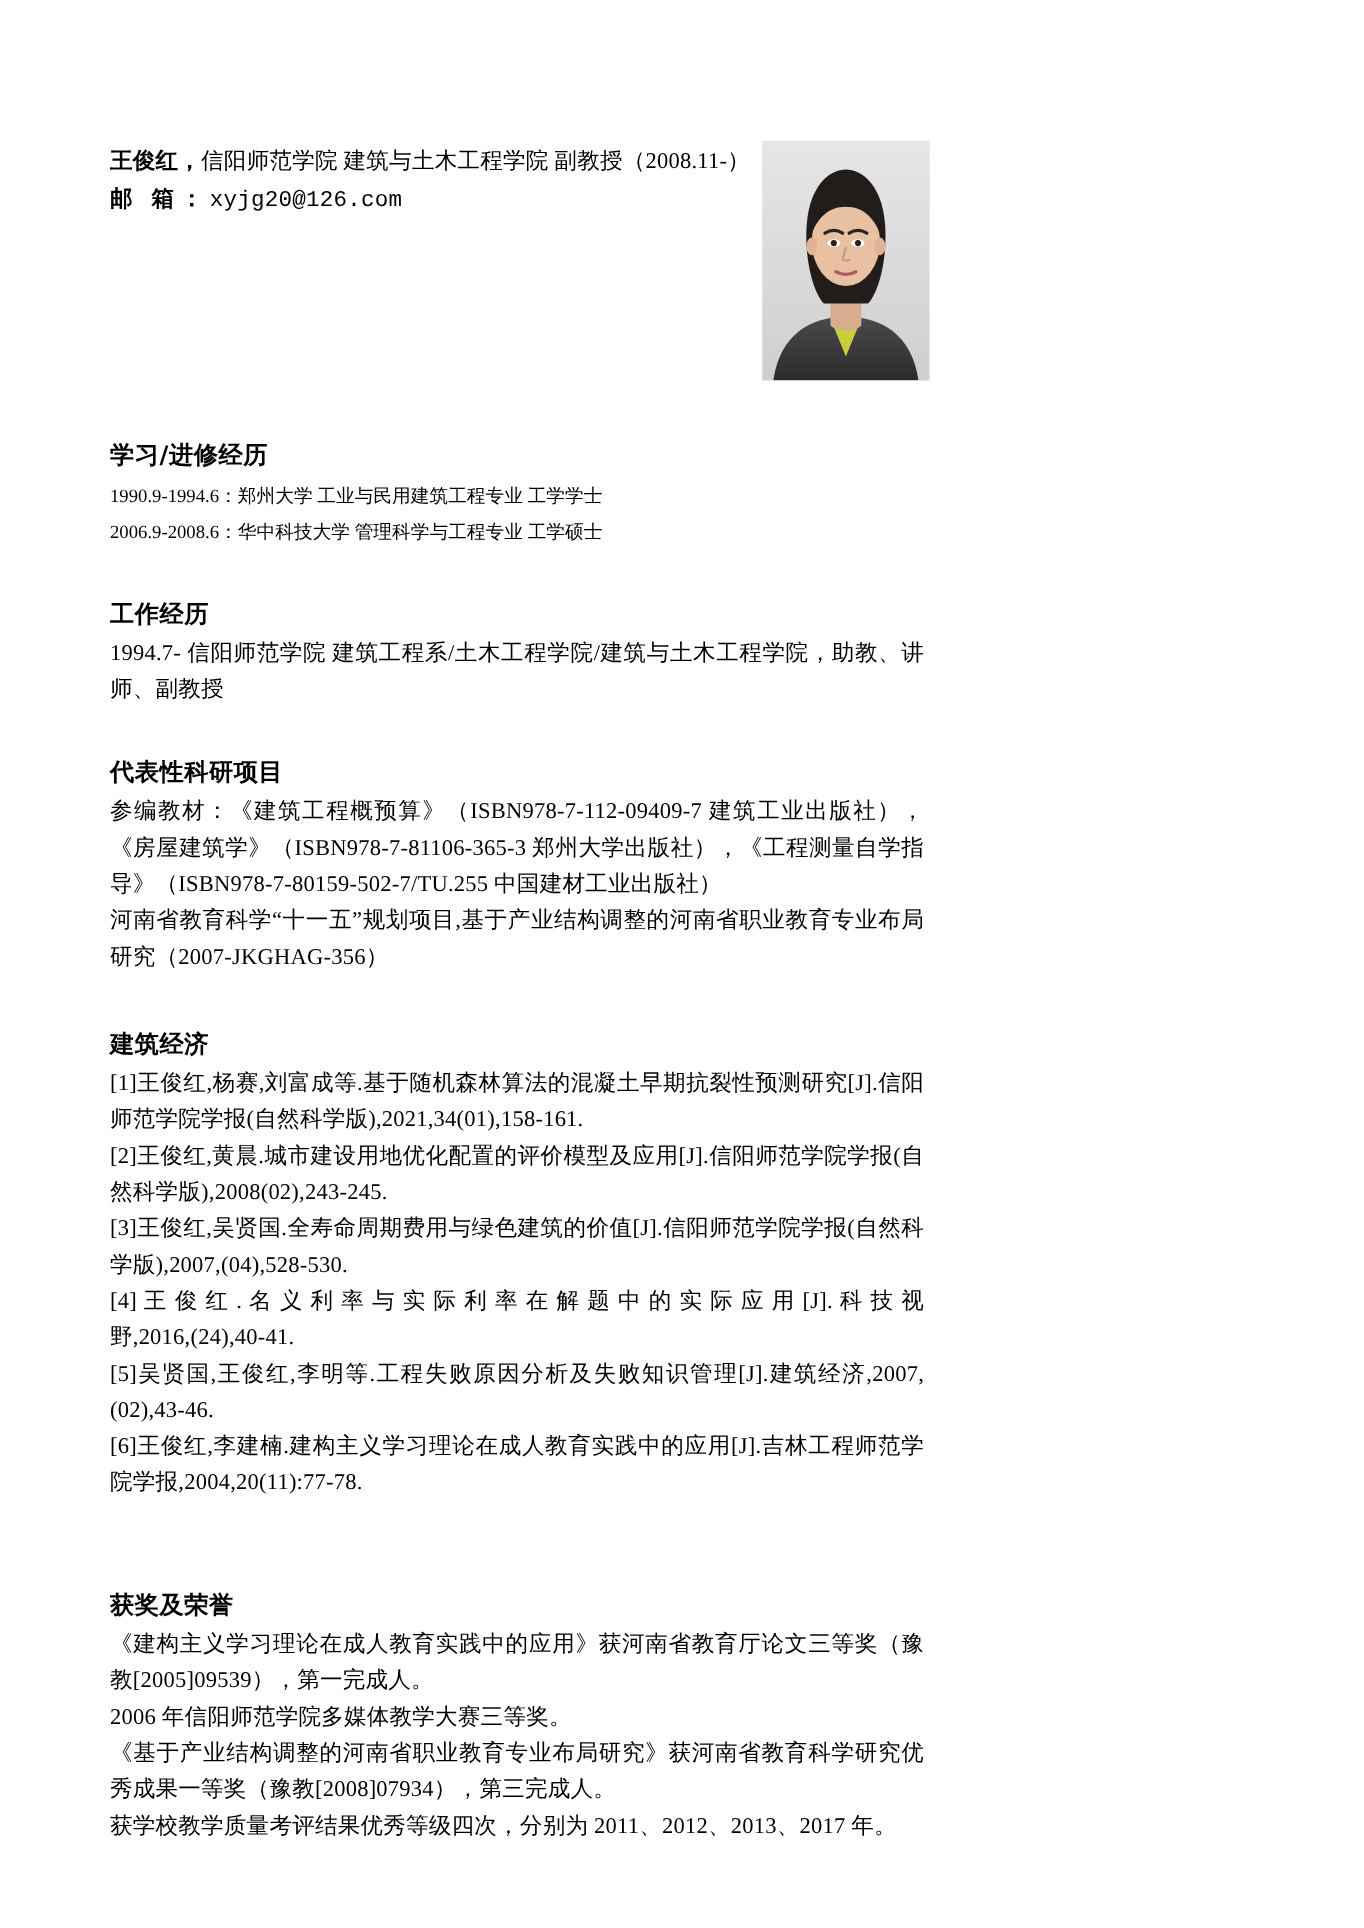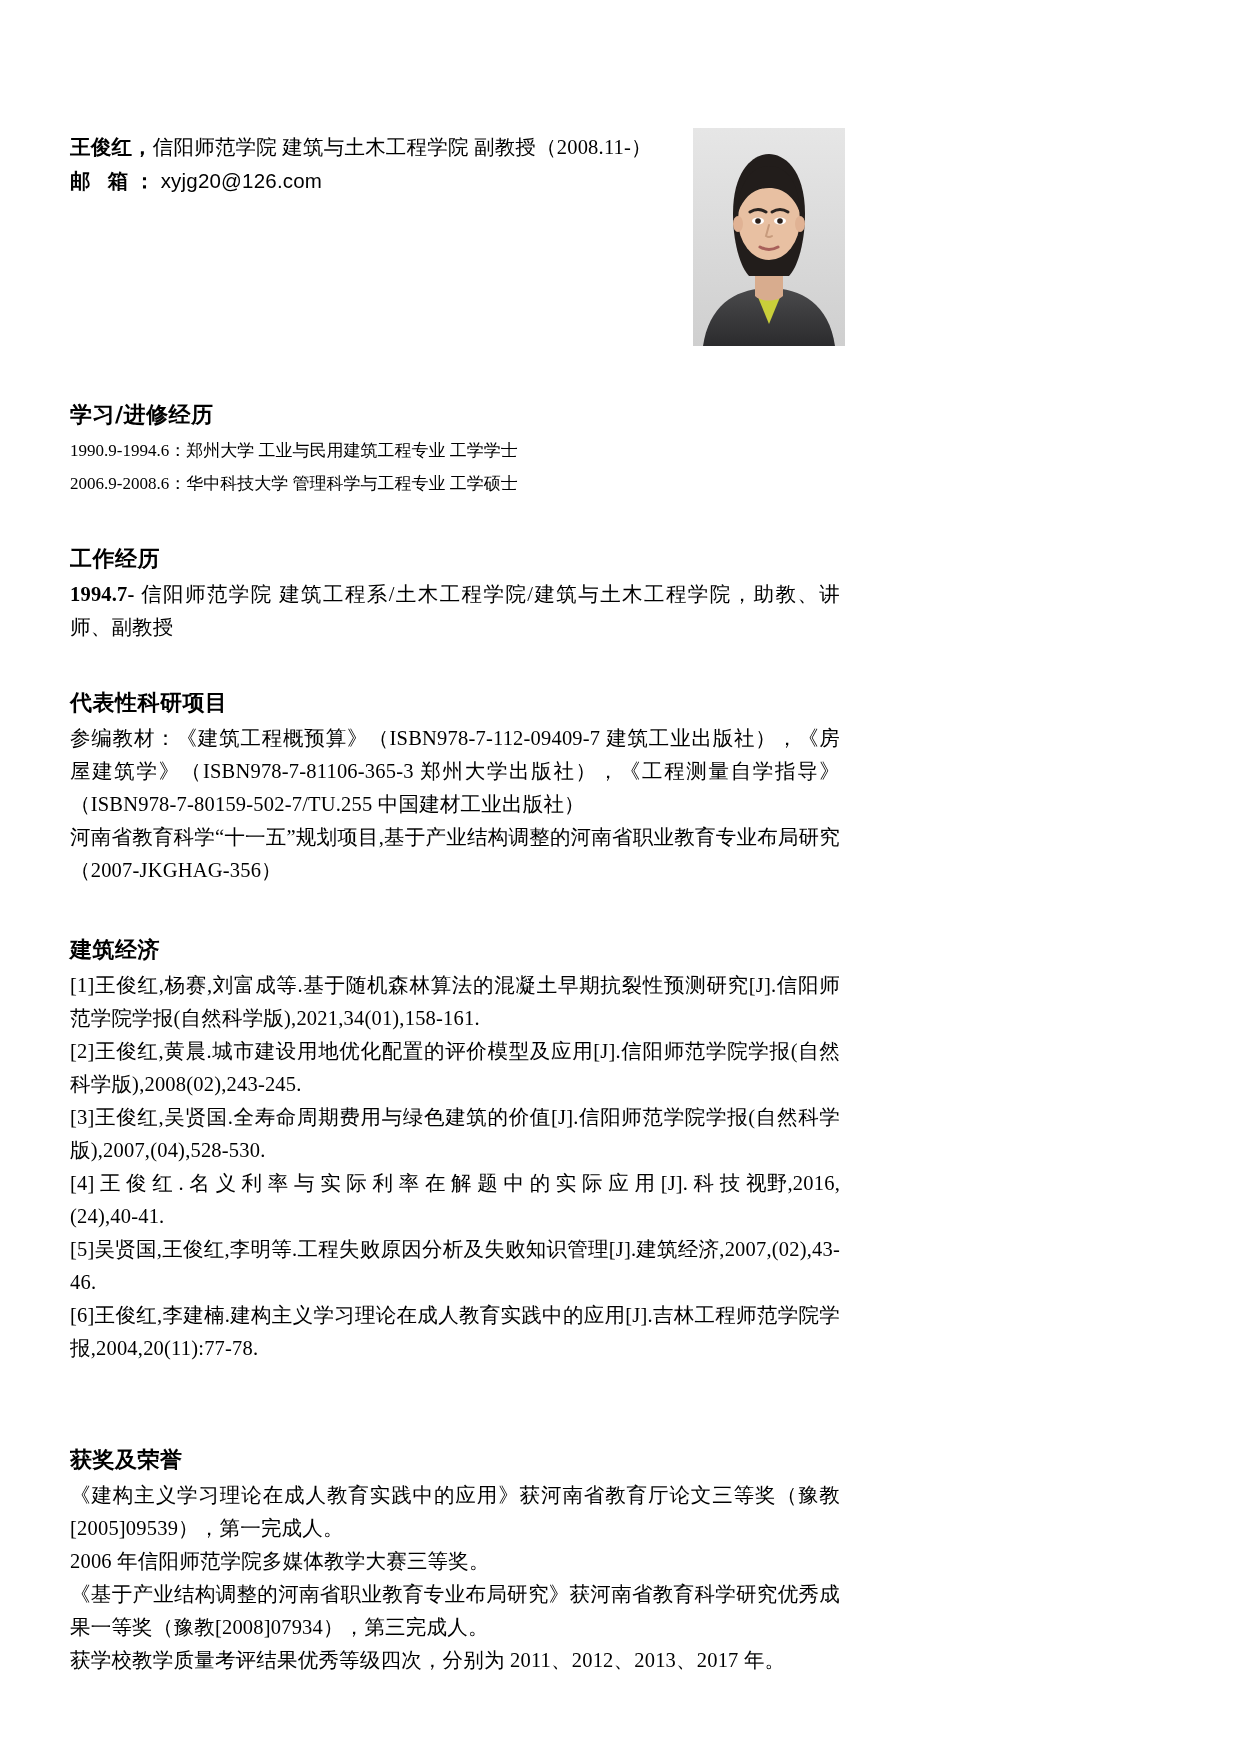--- a/index.html
+++ b/index.html
@@ -13,21 +13,21 @@
     font-family: "Liberation Serif", "DejaVu Serif", serif;
     color: #000000;
     position: relative;
     overflow: hidden;
   }
   .page {
     position: relative;
     width: 1000px;
     height: 1753px;
     box-sizing: border-box;
-    padding: 130px 160px 0 70px;
+    padding: 130px 160px 0 100px;
   }
 
   
   .header-block {
     position: relative;
     min-height: 230px;
   }
   .name-line {
     font-size: 20.5px;
     line-height: 34px;
@@ -39,21 +39,21 @@
   .email-line {
     font-size: 20.5px;
     line-height: 34px;
     letter-spacing: 0.2px;
   }
   .email-label {
     font-weight: bold;
     letter-spacing: 6px;
   }
   .email-value {
-    font-family: Liberation Sans, sans-serif;
+    font-family: Liberation Mono, monospace;
     margin-top: 48px;
   }
 
   .photo {
     position: absolute;
     top: -2px;
     right: -5px;
     width: 152px;
     height: 218px;
     overflow: hidden;
@@ -73,21 +73,21 @@
     margin-bottom: 4px;
     letter-spacing: 0.5px;
   }
   .para {
     font-size: 20.5px;
     line-height: 33px;
     text-align: justify;
     text-justify: inter-ideograph;
     letter-spacing: 0.2px;
   }
-  .bold-inline { font-weight: bold; }
+  .bold-inline { font-weight: normal; }
 
   .edu-line { font-size: 17px; line-height: 33px; }
 
   
   .sec-study { margin-top: 40px; }
   .sec-work  { margin-top: 44px; }
   .sec-proj  { margin-top: 44px; }
   .sec-paper { margin-top: 48px; }
   .sec-award { margin-top: 80px; }
 </style>

